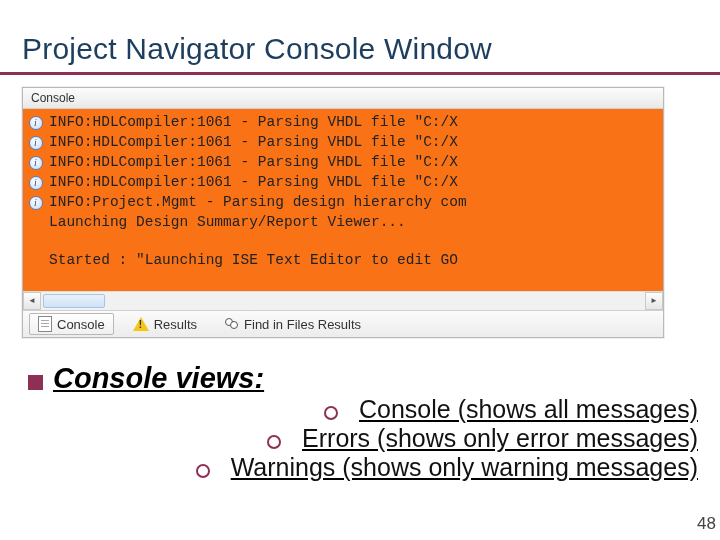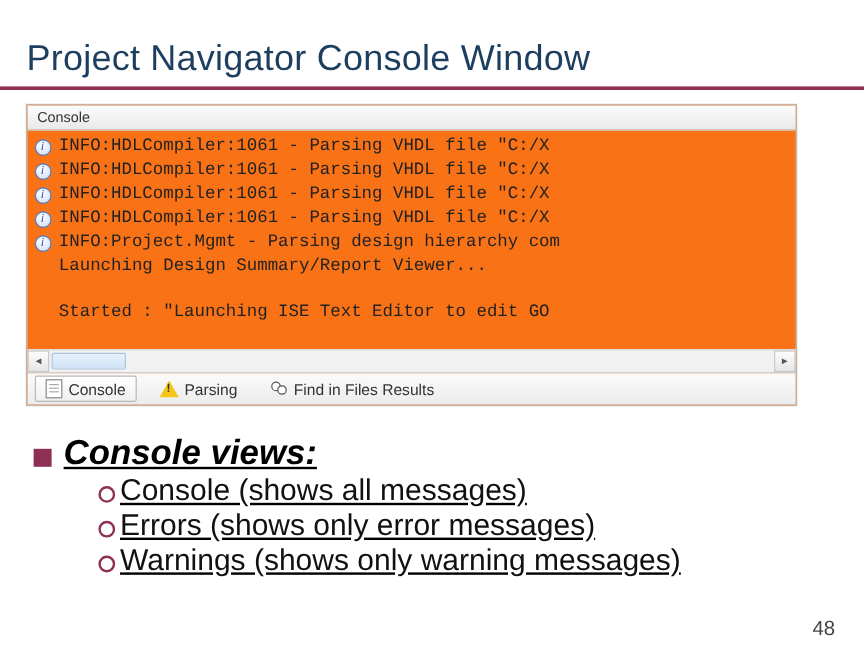--- a/index.html
+++ b/index.html
@@ -173,30 +173,31 @@
     display: flex; align-items: baseline; gap: 10px; margin-left: 6px;
     font-style: italic;
   }
   .sq {
     width: 15px; height: 15px; background: #8e2f56; flex: 0 0 15px;
     position: relative; top: 2px;
     font-style: normal;
   }
   .b1 .lab { font-weight: bold; font-size: 29px; }
   .b2 {
-    display: flex; align-items: baseline; gap: 4px;
+    display: flex; align-items: baseline; gap: 21px;
     margin-left: 60px; font-size: 25px; color:#111;
     font-style: normal;
+    justify-content: flex-end;
   }
   .ring {
     width: 14px; height: 14px; border: 2.5px solid #8e2f56; border-radius: 50%;
     flex: 0 0 14px; position: relative; top: 2px; box-sizing: border-box;
   }
   .pagenum {
-    position: absolute; right: 24px; bottom: 6px;
+    position: absolute; right: 4px; bottom: 6px;
     font-size: 17px; color: #444;
   }
 </style>
 </head>
 <body>
 
 <div class="slide">
   <div class="title">Project Navigator Console Window</div>
   <div class="rule"></div>
 
@@ -237,21 +238,21 @@
       <div class="thumb"></div>
       <div class="right">►</div>
     </div>
     <div class="tabs">
       <div class="tab active">
         <span class="doc-icon"></span>
         <span>Console</span>
       </div>
       <div class="tab">
         <span class="warn-icon"></span>
-        <span>Parsing</span>
+        <span>Results</span>
       </div>
       <div class="tab">
         <span class="find-icon"></span>
         <span>Find in Files Results</span>
       </div>
     </div>
   </div>
 
   <div class="bullets">
     <div class="b1">

